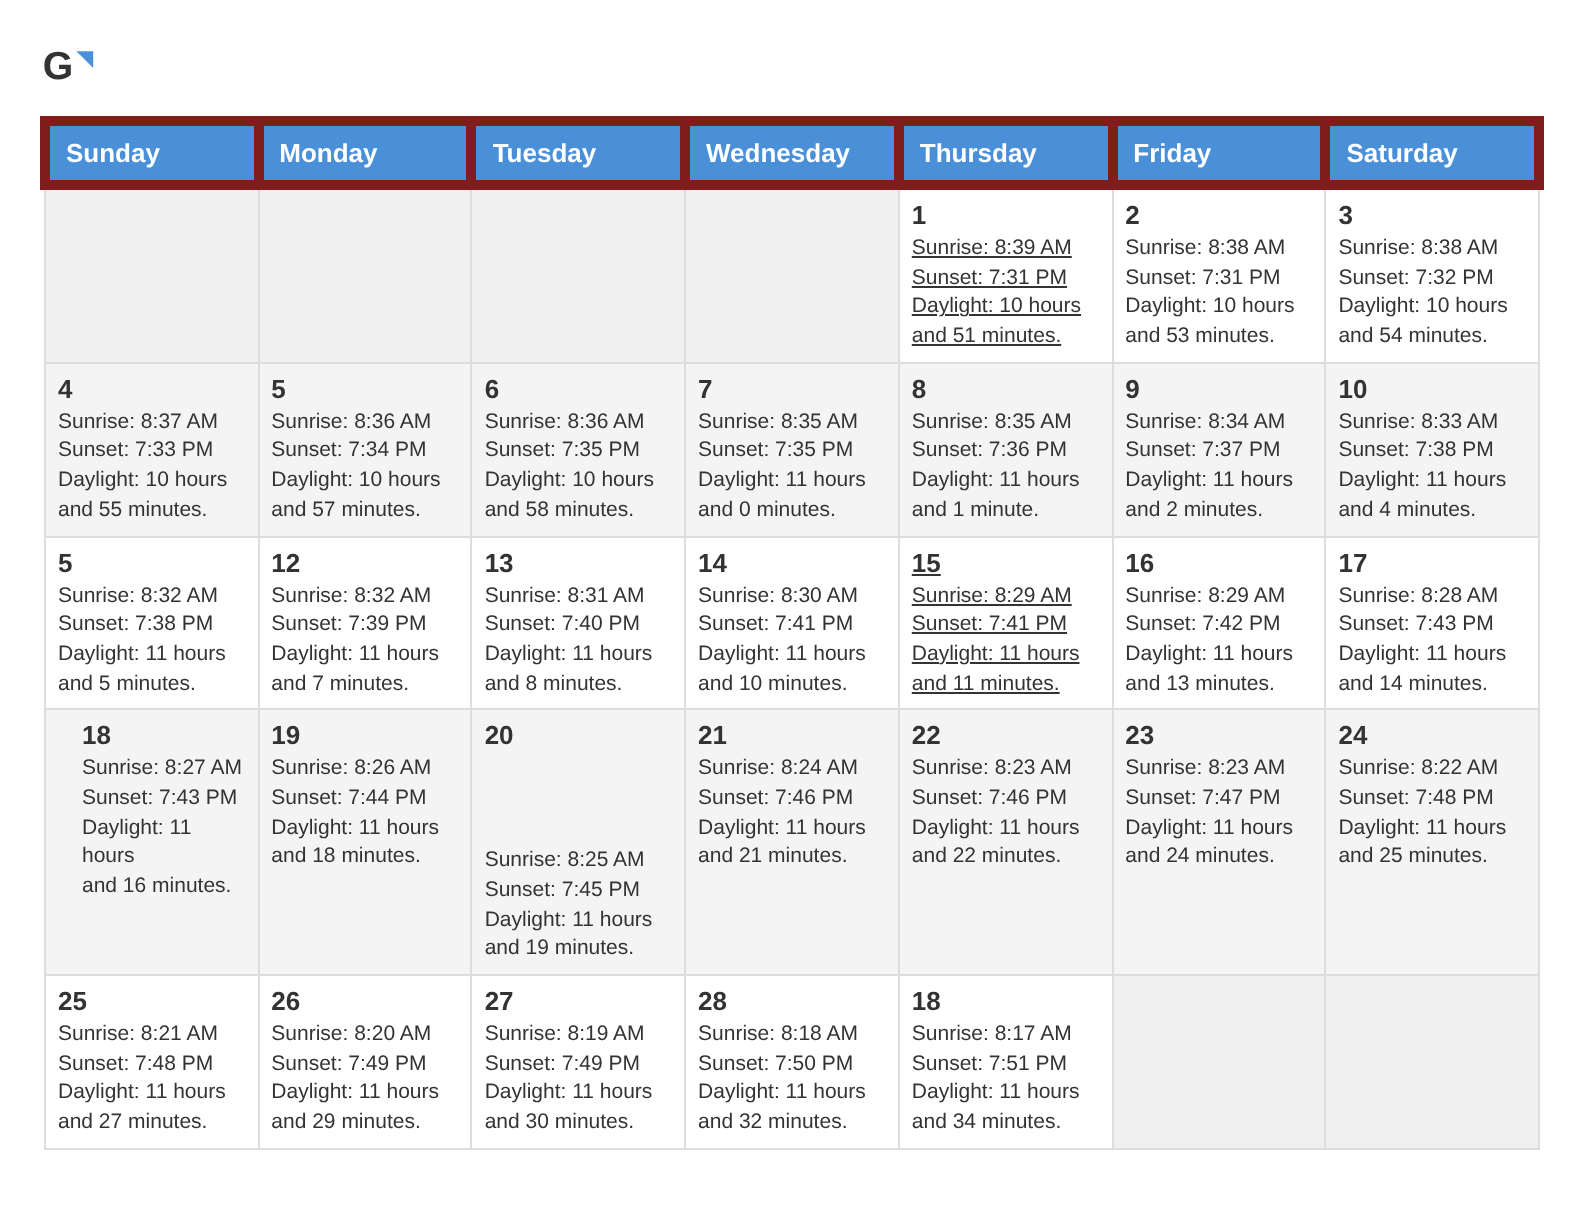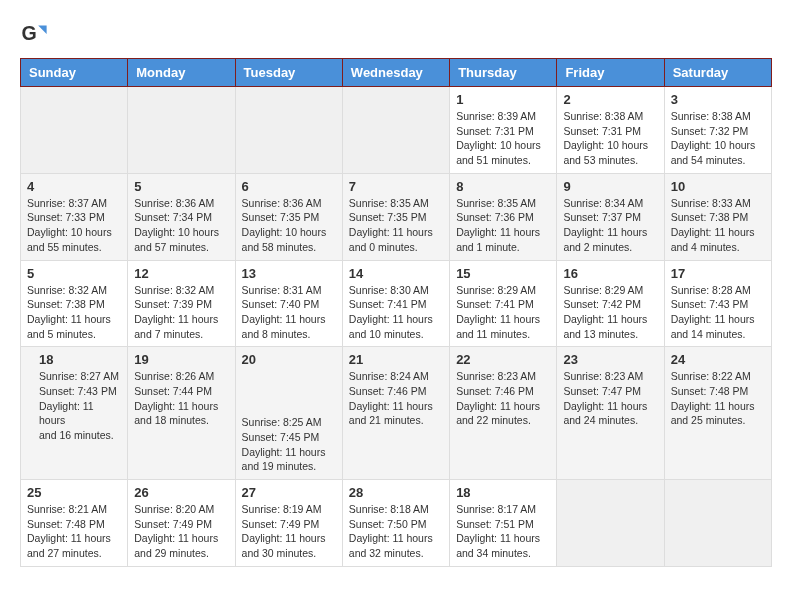--- a/index.html
+++ b/index.html
@@ -51,21 +51,21 @@
       border-collapse: collapse;
       border: 1px solid #ccc;
     }
     .calendar th {
       background-color: #4a90d9;
       color: #fff;
       text-align: left;
       padding: 6px 8px;
       font-size: 13px;
       font-weight: bold;
-      border: 1px solid #7f1d1d;
+      border: 5px solid #7f1d1d;
     }
     .calendar td {
       vertical-align: top;
       padding: 5px 6px;
       border: 1px solid #ddd;
       width: 107px;
       min-height: 80px;
       font-size: 10.5px;
       color: #333;
       background: #fff;
@@ -123,21 +123,21 @@
       </tr>
   </thead>
   <tbody id="calendar-body">
   <tr>
         <td class="cell-empty"></td>
         <td class="cell-empty"></td>
         <td class="cell-empty"></td>
         <td class="cell-empty"></td>
         <td style="background: rgb(255, 255, 255);">
           <span class="day-num">1</span>
-          <div class="day-info" style="white-space: pre-line; font-size: 10.5px;">Sunrise: 8:39 AM
+          <div class="day-info" style="white-space: pre-line; font-size: 10.5px; text-decoration: underline;">Sunrise: 8:39 AM
 Sunset: 7:31 PM
 Daylight: 10 hours
 and 51 minutes.</div>
         </td>
         <td style="background: rgb(255, 255, 255);">
           <span class="day-num">2</span>
           <div class="day-info" style="white-space: pre-line; font-size: 10.5px;">Sunrise: 8:38 AM
 Sunset: 7:31 PM
 Daylight: 10 hours
 and 53 minutes.</div>
@@ -223,21 +223,21 @@
 Daylight: 11 hours
 and 8 minutes.</div>
         </td>
         <td style="background: rgb(255, 255, 255);">
           <span class="day-num">14</span>
           <div class="day-info" style="white-space: pre-line; font-size: 10.5px;">Sunrise: 8:30 AM
 Sunset: 7:41 PM
 Daylight: 11 hours
 and 10 minutes.</div>
         </td>
-        <td style="background: rgb(255, 255, 255);">
+        <td style="background: rgb(255, 255, 255); text-decoration: underline;">
           <span class="day-num">15</span>
           <div class="day-info" style="white-space: pre-line; font-size: 10.5px;">Sunrise: 8:29 AM
 Sunset: 7:41 PM
 Daylight: 11 hours
 and 11 minutes.</div>
         </td>
         <td style="background: rgb(255, 255, 255);">
           <span class="day-num">16</span>
           <div class="day-info" style="white-space: pre-line; font-size: 10.5px;">Sunrise: 8:29 AM
 Sunset: 7:42 PM

